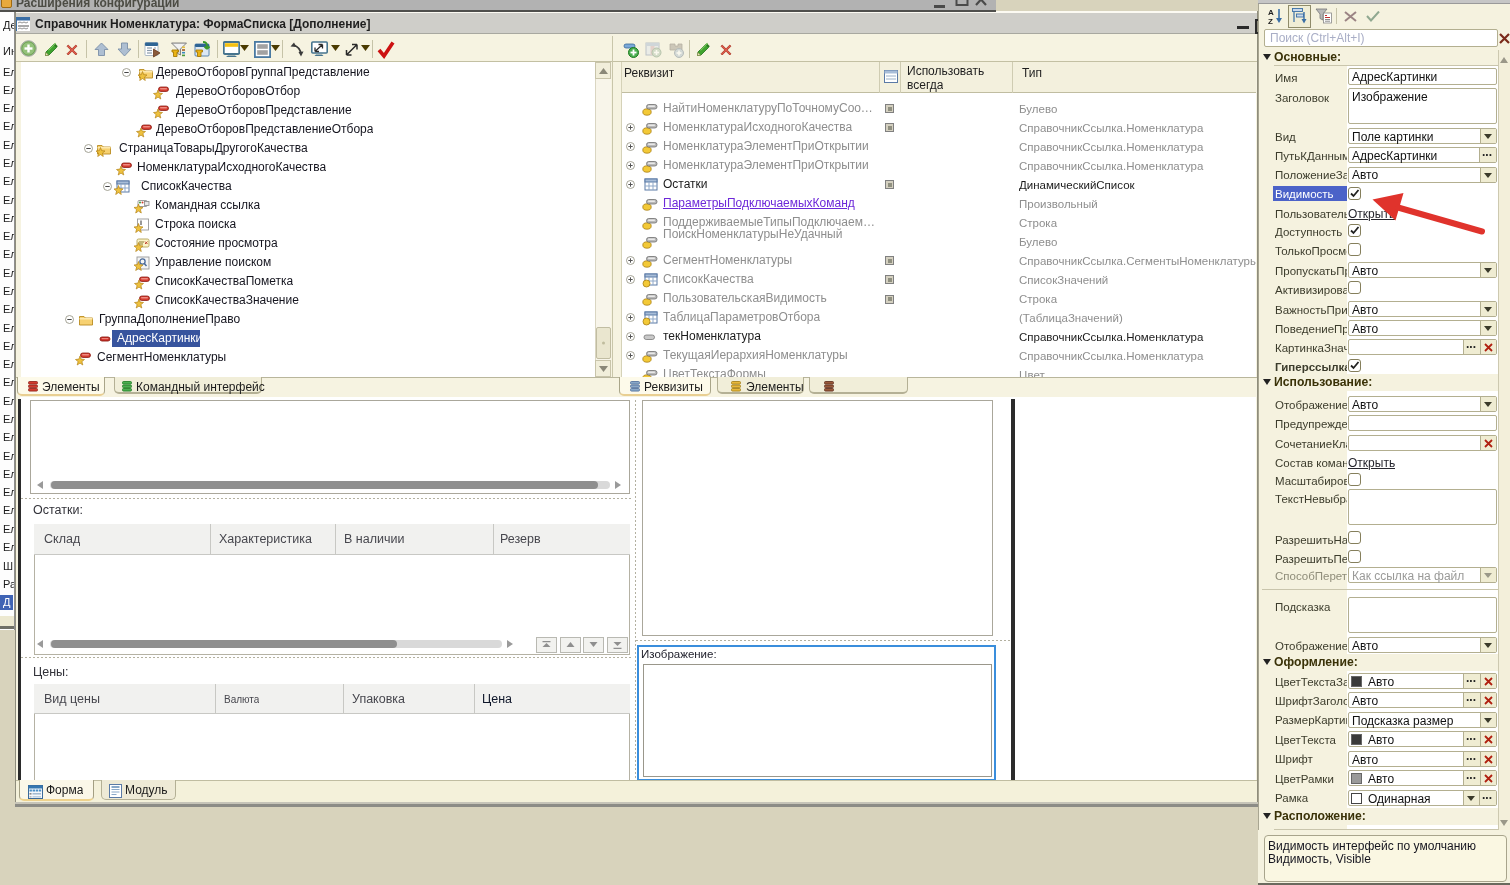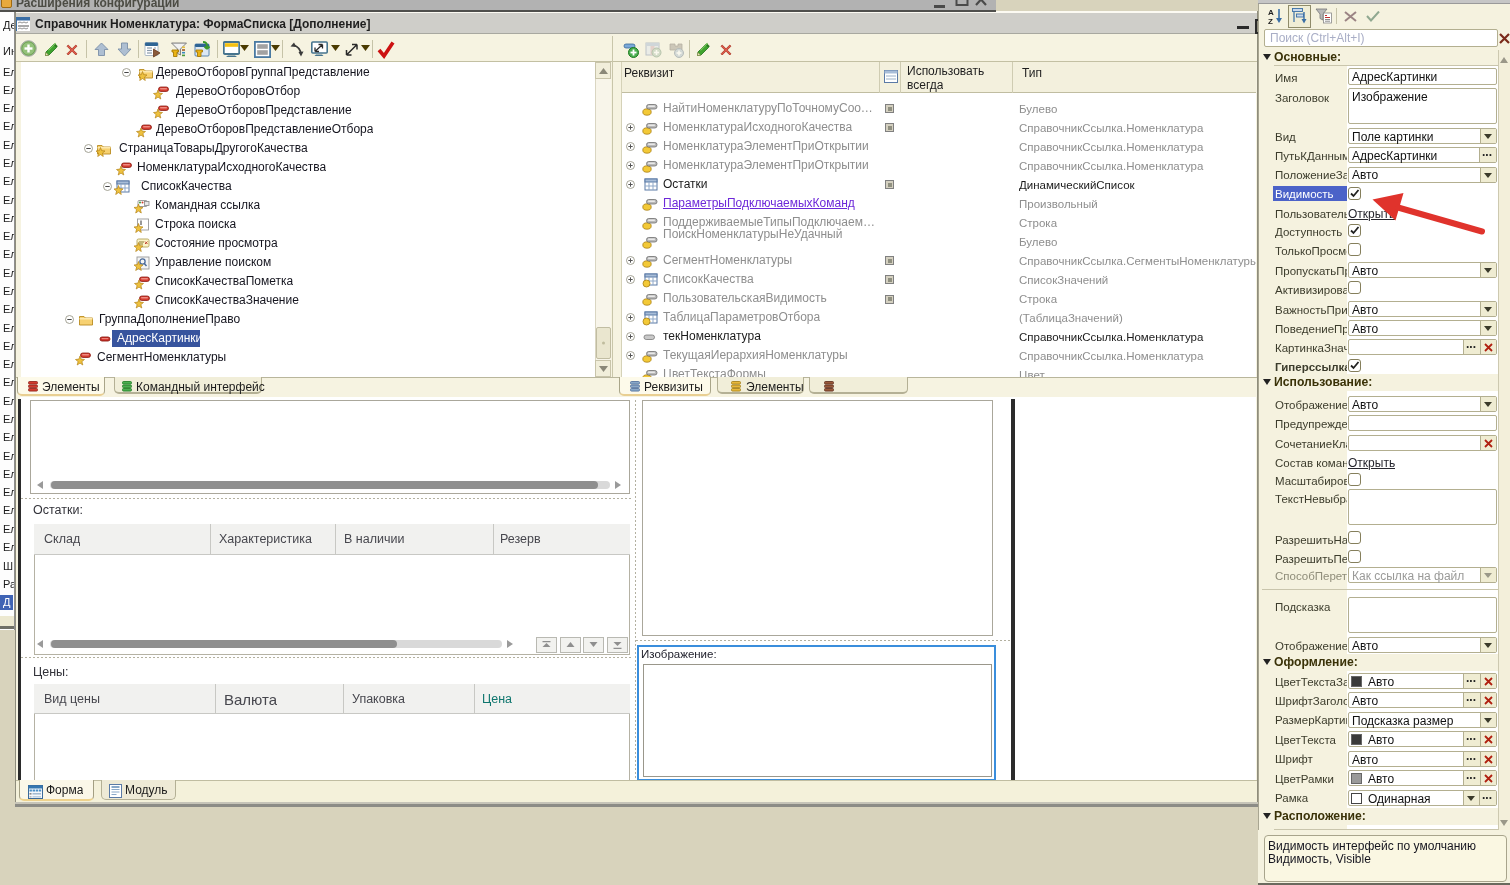--- a/index.html
+++ b/index.html
@@ -640,23 +640,23 @@
     <path d="M5.5 6 L1.5 2 L9.5 2 Z M1.5 7.8 L9.5 7.8 L9.5 9 L1.5 9 Z" fill="#8f8f8f"></path>
   </svg>
 <div class="ab hd" style="left:21px;top:657px;width:612px;height:1px;"></div>
 <div class="ab txt" style="left:33px;top:665px;font-size:12.5px;color:#33333a;font-weight:normal;line-height:15.5px;">Цены:</div>
 <div class="ab" style="left:34px;top:684px;width:596px;height:96px;background:#fff;border:1px solid #b5b2a4;border-bottom:none;"></div>
 <div class="ab" style="left:34px;top:684px;width:596px;height:30px;background:#f1f1ef;border-bottom:1px solid #c8c8c4;"></div>
 <div class="ab" style="left:215px;top:684px;width:1px;height:30px;background:#c8c8c4;"></div>
 <div class="ab" style="left:343px;top:684px;width:1px;height:30px;background:#c8c8c4;"></div>
 <div class="ab" style="left:474px;top:684px;width:1px;height:30px;background:#c8c8c4;"></div>
 <div class="ab txt" style="left:44px;top:692px;font-size:12.5px;color:#47474e;font-weight:normal;line-height:15.5px;">Вид цены</div>
-<div class="ab txt" style="left:224px;top:692px;font-size:15px;color:#47474e;font-weight:normal;line-height:15.5px;">Валюта</div>
+<div class="ab txt" style="left:224px;top:692px;font-size:10px;color:#47474e;font-weight:normal;line-height:15.5px;">Валюта</div>
 <div class="ab txt" style="left:352px;top:692px;font-size:12.5px;color:#47474e;font-weight:normal;line-height:15.5px;">Упаковка</div>
-<div class="ab txt" style="left:482px;top:692px;font-size:12.5px;color:#0f766e;font-weight:normal;line-height:15.5px;">Цена</div>
+<div class="ab txt" style="left:482px;top:692px;font-size:12.5px;color:#0f172a;font-weight:normal;line-height:15.5px;">Цена</div>
 <div class="ab" style="left:642px;top:400px;width:351px;height:236px;background:#fff;border:1px solid #aaa79b;"></div>
 <div class="ab hd" style="left:636px;top:640px;width:375px;height:1px;"></div>
 <div class="ab" style="left:637px;top:645px;width:359px;height:136px;border:2px solid #3a8edc;background:#fff;"></div>
 <div class="ab txt" style="left:641px;top:647px;font-size:11.5px;color:#1c1c28;font-weight:normal;line-height:14.5px;">Изображение:</div>
 <div class="ab" style="left:643px;top:664px;width:349px;height:113px;border:1px solid #9a978b;background:#fff;"></div>
 <div class="ab" style="left:16px;top:780px;width:1241px;height:22px;background:#f4f1da;border-top:1px solid #c0bda1;"></div>
 <div class="ab" style="left:19px;top:780px;width:75px;height:21px;background:#faf7e8;border:1px solid #a39f83;border-top:none;border-bottom:2.5px solid #eed28c;border-radius:0 0 5px 5px;"></div>
 <svg class="ab" style="left:28px;top:785px" width="15" height="14" viewBox="0 0 15 14">
     <rect x="0.5" y="0.5" width="14" height="13" fill="#f4f8fc" stroke="#3a6a9a" stroke-width="1"></rect>
     <rect x="0.5" y="0.5" width="14" height="3" fill="#3577b0"></rect>

